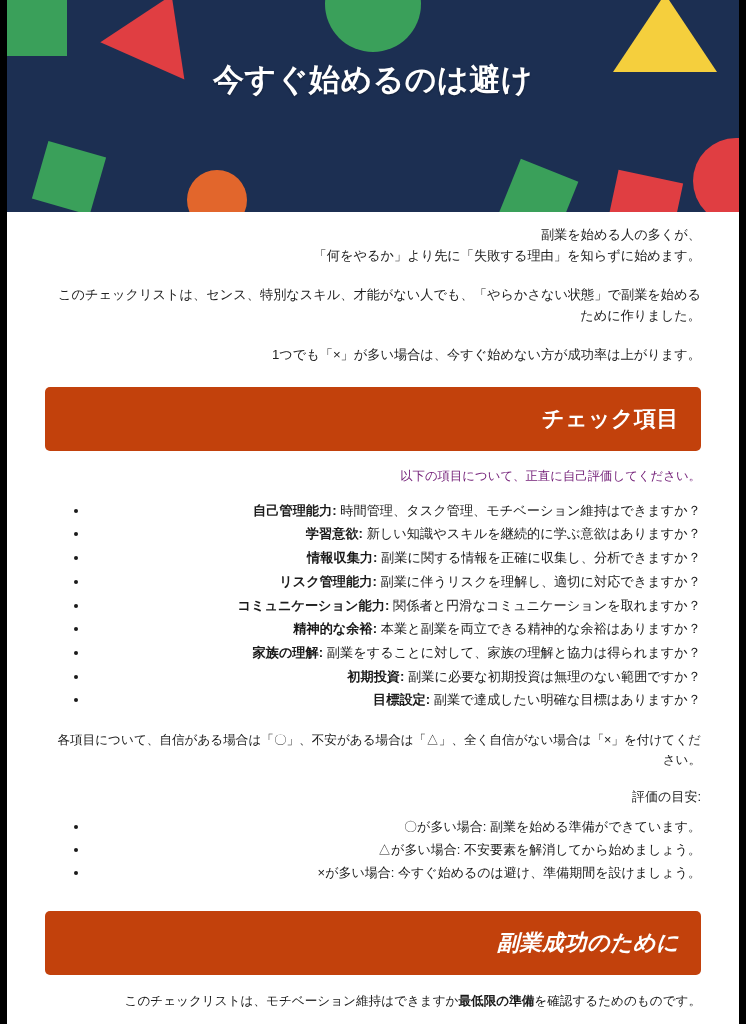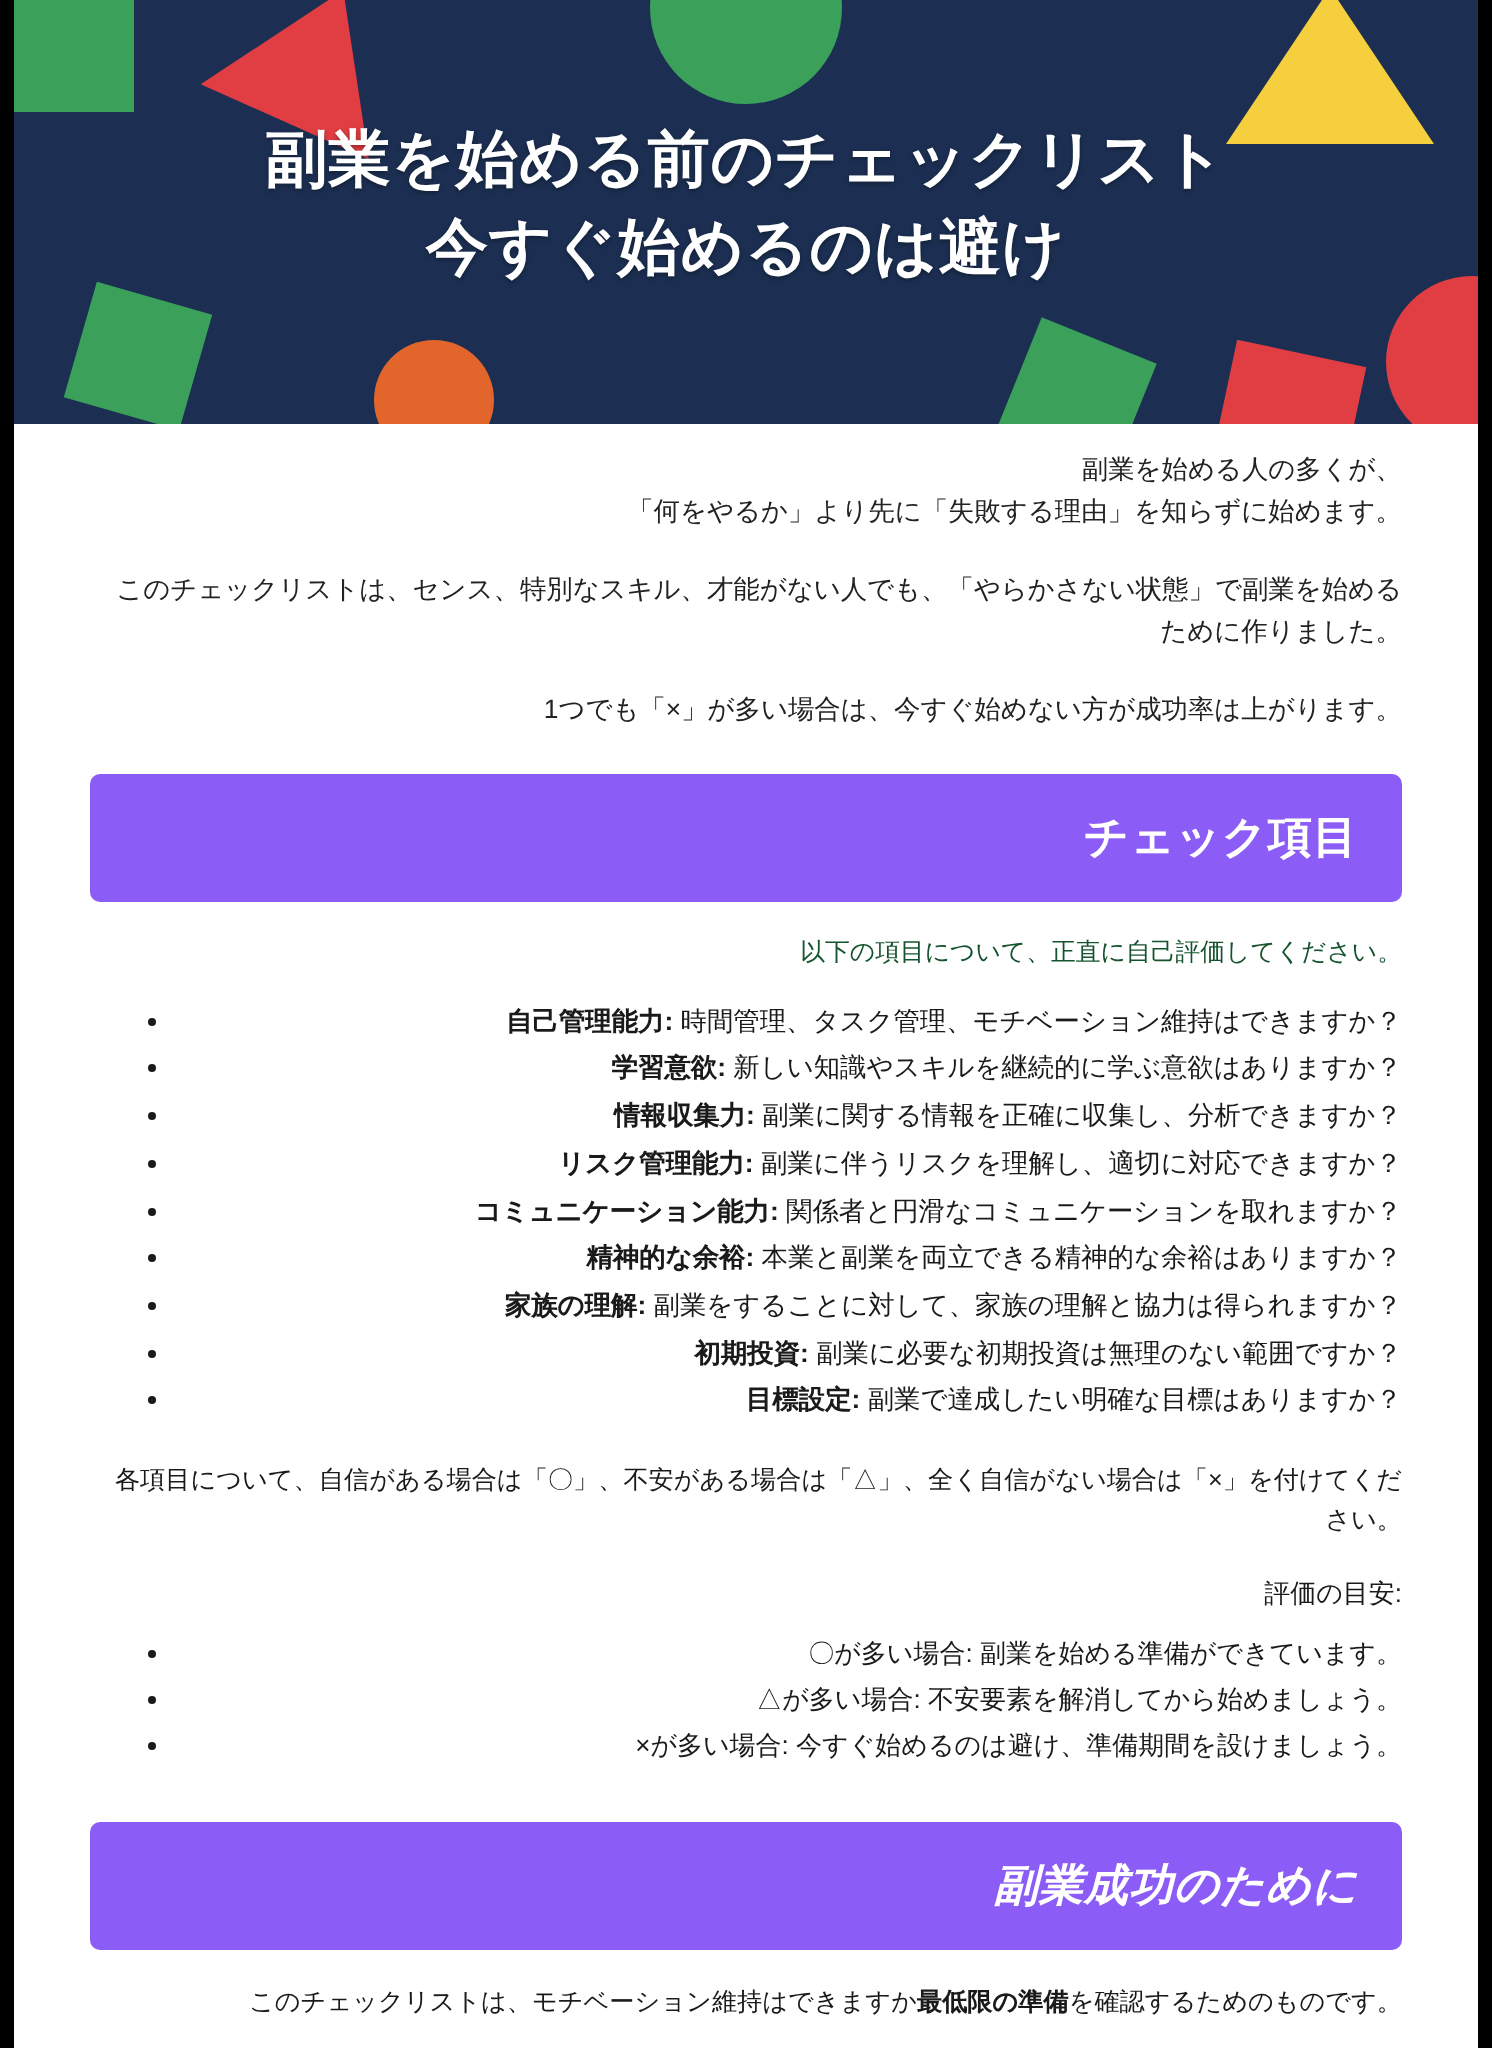--- a/index.html
+++ b/index.html
@@ -109,33 +109,33 @@
     color: #1a1a1a;
     text-align: right;
   }
   p.para {
     font-size: 13.2px;
     line-height: 1.62;
     margin: 0 0 17px 0;
     color: #222;
   }
   .band {
-    background: #8b5cf6;
+    background: #c2410c;
     color: #fff;
     border-radius: 5px;
     padding: 17px 22px;
     font-size: 22px;
     font-weight: bold;
     margin: 22px 0 16px 0;
     letter-spacing: .5px;
   }
   .band.second { margin-top: 26px; font-style: italic; }
   .lead {
     font-size: 12.4px;
-    color: #14532d;
+    color: #701a75;
     margin: 0 0 13px 0;
     line-height: 1.6;
   }
   ul.checklist {
     margin: 0 0 18px 0;
     padding-left: 44px;
   }
   ul.checklist li {
     font-size: 13.2px;
     line-height: 1.72;
@@ -174,21 +174,20 @@
     <div class="shape tri-red-tl"></div>
     <div class="shape circ-green-top"></div>
     <div class="shape tri-yellow-top"></div>
     <div class="shape sq-green-left"></div>
     <div class="shape circ-orange"></div>
     <div class="shape sq-green-right"></div>
     <div class="shape sq-red-right"></div>
     <div class="shape circ-red-br"></div>
 
     <div class="hero-title">
-      <span>副業を始める前のチェックリスト</span>
       <span class="line2">今すぐ始めるのは避け</span>
     </div>
   </div>
 
   <div class="content">
 
     <p class="para" style="white-space: pre-line;">副業を始める人の多くが、
 「何をやるか」より先に「失敗する理由」を知らずに始めます。</p>
     <p class="para">このチェックリストは、センス、特別なスキル、才能がない人でも、「やらかさない状態」で副業を始めるために作りました。</p>
     <p class="para">1つでも「×」が多い場合は、今すぐ始めない方が成功率は上がります。</p>

